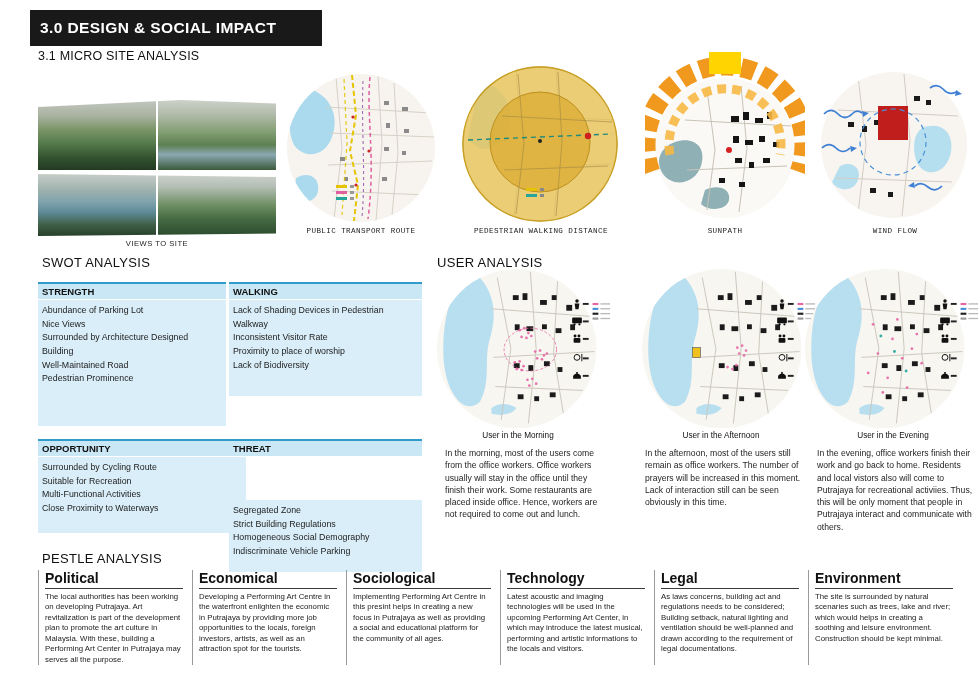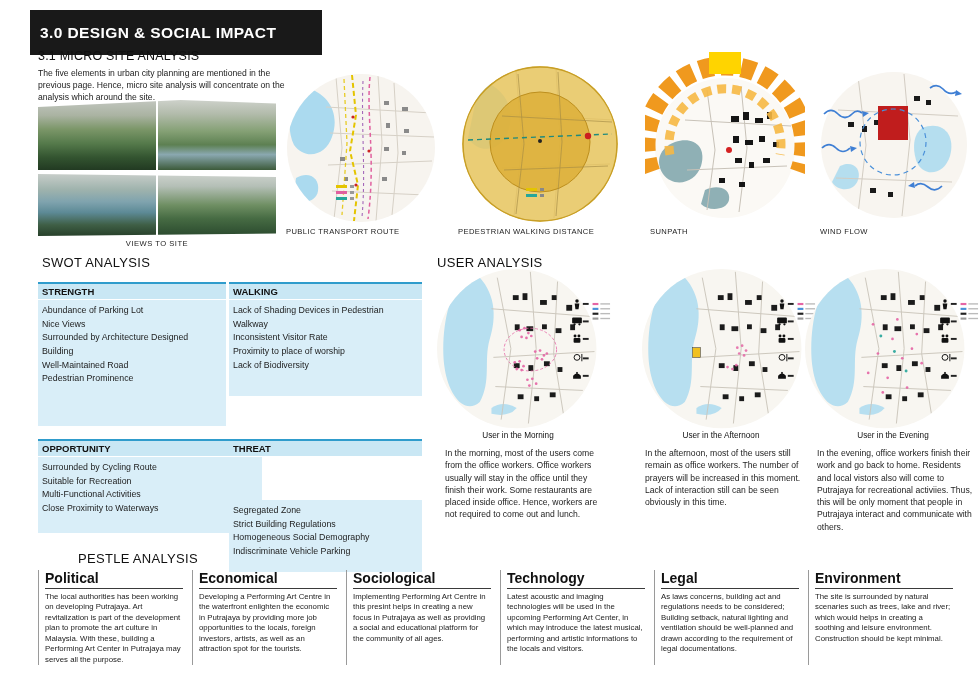--- a/index.html
+++ b/index.html
@@ -1,41 +1,41 @@
 <!DOCTYPE html>
 <html><head>
 <meta charset="utf-8">
 <style>
   * { margin:0; padding:0; box-sizing:border-box; }
   html,body { width:980px; height:693px; }
   body { font-family:"Liberation Sans", sans-serif; background:#fff; color:#1a1a1a; overflow:hidden; }
   #board { position:relative; width:980px; height:693px; background:#ffffff; }
   .abs { position:absolute; }
 
-  .title-bar { left:30px; top:10px; width:292px; height:45px; background:#191919; color:#ffffff;
+  .title-bar { left:30px; top:10px; width:292px; height:36px; background:#191919; color:#ffffff;
     display:flex; align-items:center; padding-left:10px; font-size:15.5px; font-weight:bold; letter-spacing:.4px; }
 
   .sec-title { font-size:13px; letter-spacing:.3px; color:#111; }
   .sub-title { font-size:12.5px; letter-spacing:.2px; color:#111; }
 
   .micro-intro { left:38px; top:67px; width:262px; font-size:8.6px; line-height:1.4; color:#222; }
 
   .photo-strip { left:38px; width:238px; display:flex; gap:2px; background:#fff; }
   .photo { flex:1; }
   .strip1 { top:100px; height:70px; clip-path:polygon(0 10%, 60% 0, 100% 5%, 100% 100%, 0 100%); }
   .strip2 { top:174px; height:62px; clip-path:polygon(0 0, 100% 5%, 100% 96%, 0 100%); }
   .ph-a { background:linear-gradient(180deg,#c2c6bf 0%,#aab3a2 22%,#7b9668 42%,#557a4b 62%,#335430 82%,#223a22 100%); }
   .ph-b { background:linear-gradient(180deg,#cdd1ca 0%,#b2bbab 20%,#84a074 45%,#5d8052 64%,#8aa8b0 78%,#3c5a3a 100%); }
   .ph-c { background:linear-gradient(180deg,#c7cdc9 0%,#9fb3ad 25%,#7fa3ae 45%,#5d8a96 62%,#3f5f46 82%,#27402a 100%); }
   .ph-d { background:linear-gradient(180deg,#cdd2cd 0%,#b4bfb6 20%,#6f8f63 50%,#466b43 72%,#2b4a2e 100%); }
   .views-caption { left:38px; top:239px; width:238px; text-align:center; font-size:7.6px; letter-spacing:.5px; color:#222; }
 
   .map-fig { position:absolute; }
   .map-fig svg { width:100%; height:auto; display:block; }
-  .map-caption { position:absolute; font-size:7.6px; letter-spacing:.4px; color:#222; text-align:left; }
+  .map-caption { position:absolute; font-size:7.6px; letter-spacing:.4px; color:#222; text-align:center;font-family:Liberation Mono, monospace; }
 
   .swot-quad { position:absolute; }
   .swot-head { border-top:2px solid #2f9ccc; background:#c9e7f4; font-weight:bold; font-size:9.5px; padding:2px 5px 2px 4px; margin-bottom:1px; color:#111; }
   .swot-list { background:#d9eef8; list-style:none; font-size:8.8px; line-height:1.55; padding:4px 6px 6px 4px; color:#1c1c1c; }
 
   .user-caption { position:absolute; font-size:8.2px; color:#111; text-align:center; }
   .user-para { position:absolute; font-size:8.6px; line-height:1.43; color:#1d1d1d; }
 
   .pestle-grid { left:38px; top:570px; width:924px; display:grid; grid-template-columns:repeat(6,1fr); }
   .pestle-col { border-left:1px solid #9a9a9a; padding:0 9px 0 6px; }
@@ -131,21 +131,20 @@
   </defs>
 </svg>
 
 <div id="board">
 
   <div class="abs title-bar">
     <span>3.0 DESIGN &amp; SOCIAL IMPACT</span>
   </div>
 
   <div class="abs sub-title" style="left:38px; top:49px;">3.1 MICRO SITE ANALYSIS</div>
-  <div class="abs micro-intro">The five elements in urban city planning are mentioned in the previous page.  Hence, micro site analysis will concentrate on the analysis which around the site.</div>
 
   <div class="abs photo-strip strip1">
     <div class="photo ph-a"></div>
     <div class="photo ph-b"></div>
   </div>
   <div class="abs photo-strip strip2">
     <div class="photo ph-c"></div>
     <div class="photo ph-d"></div>
   </div>
   <div class="abs views-caption">VIEWS TO SITE</div>
@@ -339,21 +338,21 @@
   <div class="swot-quad" style="left:229px; top:282px; width:193px;">
     <div class="swot-head">WALKING</div>
     <ul class="swot-list" style="min-height:96px;">
       <li>Lack of Shading Devices in Pedestrian Walkway</li>
       <li>Inconsistent Visitor Rate</li>
       <li>Proximity to place of worship</li>
       <li>Lack of Biodiversity</li>
     </ul>
   </div>
 
-  <div class="swot-quad" style="left:38px; top:439px; width:224px;">
+  <div class="swot-quad" style="left:38px; top:439px; width:208px;">
     <div class="swot-head">OPPORTUNITY</div>
     <ul class="swot-list" style="min-height:76px;">
       <li>Surrounded by Cycling Route</li>
       <li>Suitable for Recreation</li>
       <li>Multi-Functional Activities</li>
       <li>Close Proximity to Waterways</li>
     </ul>
   </div>
 
   <div class="swot-quad" style="left:229px; top:439px; width:193px;">
@@ -447,21 +446,21 @@
   </div>
 
   <div class="user-caption" style="left:437px; top:431px; width:162px;">User in the Morning</div>
   <div class="user-caption" style="left:640px; top:431px; width:162px;">User in the Afternoon</div>
   <div class="user-caption" style="left:812px; top:431px; width:162px;">User in the Evening</div>
 
   <div class="user-para" style="left:445px; top:447px; width:160px;">In the morning, most of the users come from the office workers.  Office workers usually will stay in the office until they finish their work.  Some restaurants are placed inside office.  Hence, workers are not required to come out and lunch.</div>
   <div class="user-para" style="left:645px; top:447px; width:166px;">In the afternoon, most of the users still remain as office workers.  The number of prayers will be increased in this moment.  Lack of interaction still can be seen obviously in this time.</div>
   <div class="user-para" style="left:817px; top:447px; width:158px;">In the evening, office workers finish their work and go back to home. Residents and local vistors also will come to Putrajaya for recreational activiies.  Thus, this will be only moment that people in Putrajaya interact and communicate with others.</div>
 
-  <div class="abs sec-title" style="left:42px; top:551px;margin-left:36px;">PESTLE ANALYSIS</div>
+  <div class="abs sec-title" style="left:42px; top:551px;">PESTLE ANALYSIS</div>
 
   <div class="abs pestle-grid">
     <div class="pestle-col">
       <div class="pestle-head">Political</div>
       <div class="pestle-text">The local authorities has been working on developing Putrajaya. Art revitalization is part of the development plan to promote the art culture in Malaysia. With these, building a Performing Art Center in Putrajaya may serves all the purpose.</div>
     </div>
     <div class="pestle-col">
       <div class="pestle-head">Economical</div>
       <div class="pestle-text">Developing a Performing Art Centre in the waterfront enlighten the economic in Putrajaya by providing more job opportunities to the locals, foreign investors, artists, as well as an attraction spot for the tourists.</div>
     </div>

